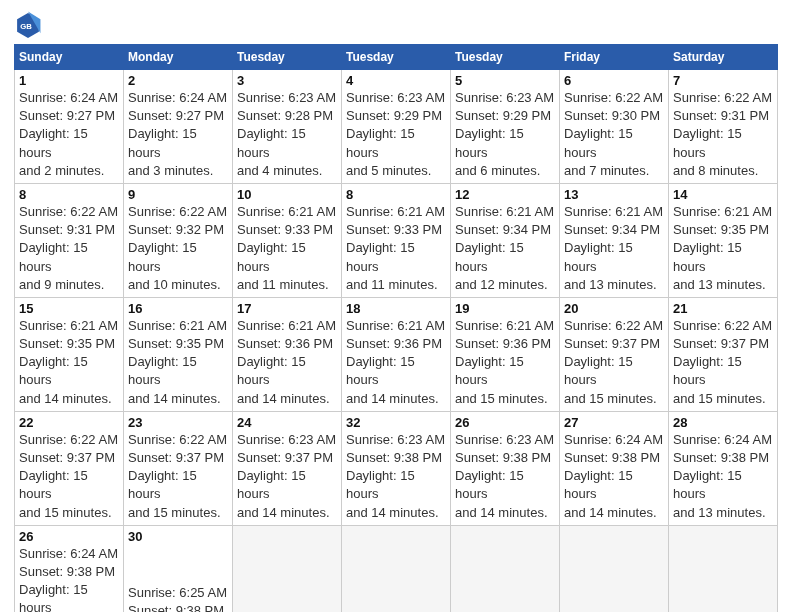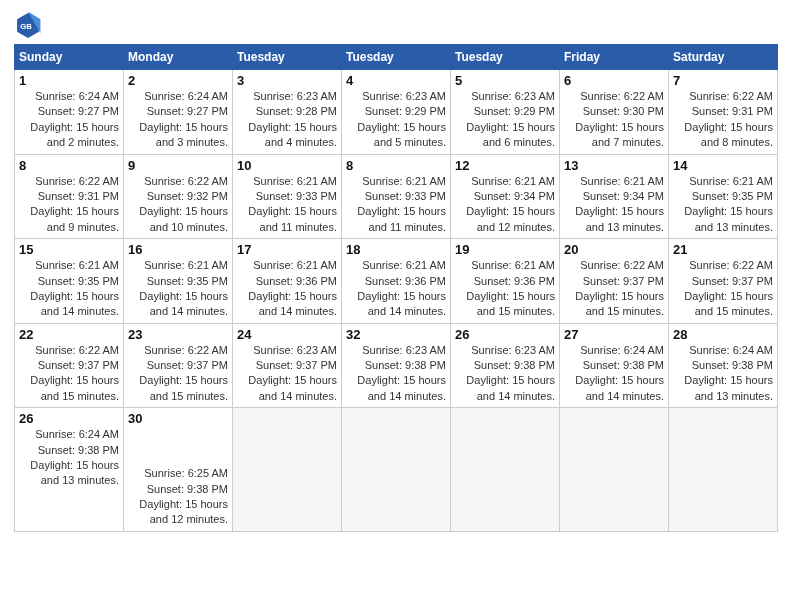--- a/index.html
+++ b/index.html
@@ -71,24 +71,23 @@
       background: #f5f5f5;
     }
     .day-num {
       font-size: 13px;
       font-weight: bold;
       color: #111;
       display: block;
       margin-bottom: 1px;
     }
     .day-info {
-      font-size: 11px;
+      font-size: 13px;
       color: #333;
       line-height: 1.4;
-      text-align: right;
     }
   </style>
 </head>
 <body>
 
 <div class="page">
   <div class="header">
     <div class="logo">
       <svg class="logo-icon" viewBox="0 0 36 36">
         <polygon points="18,4 32,12 32,28 18,36 4,28 4,12" fill="#2a5caa"></polygon>

